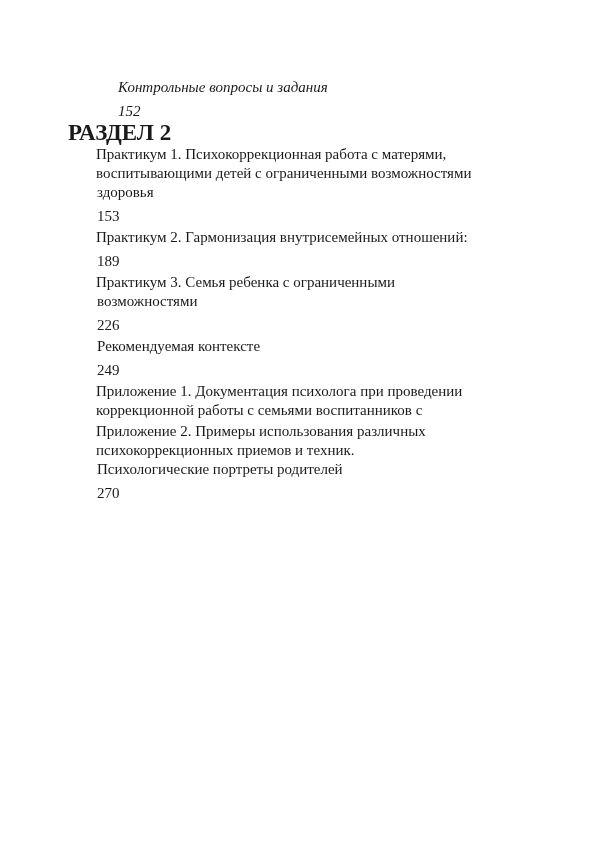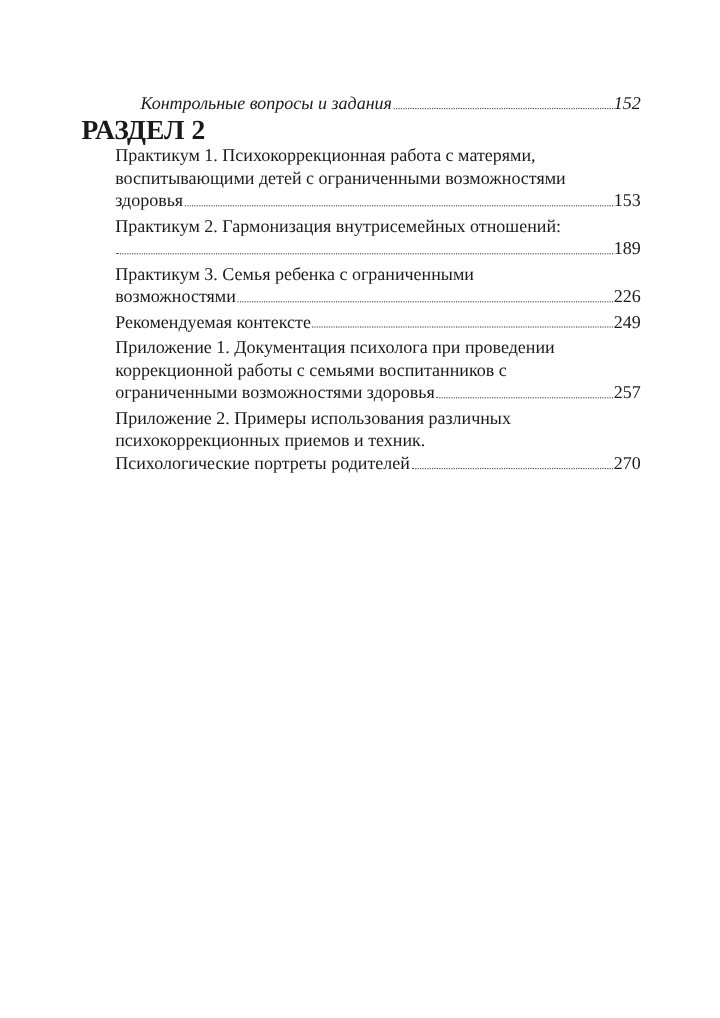--- a/index.html
+++ b/index.html
@@ -4,21 +4,21 @@
   <style>
     html, body { margin: 0; padding: 0; background: #ffffff; }
     body { width: 600px; height: 848px; position: relative; overflow: hidden;
            font-family: "Liberation Serif", "DejaVu Serif", serif; color: #1a1a1a; }
     .toc { position: absolute; left: 68px; top: 78px; width: 466px; }
     .entry { position: relative; font-size: 15px; line-height: 19px; }
     .entry.sub { margin-left: 49px; font-style: italic; }
     .entry.item { margin-left: 28px; margin-bottom: 2px; }
     .section { font-weight: bold; font-size: 23px; line-height: 20px; margin: 2px 0 2px 0; }
     .line { display: block; }
-    .last { display: flex; align-items: baseline; }
+    .last { display: flex; align-items: baseline; flex-direction: column; }
     .last .txt { white-space: nowrap; }
     .last .dots { flex: 1; border-bottom: 1px dotted #555; margin: 0 1px 4px 1px; height: 1px; }
     .last .pg { white-space: nowrap; }
   </style>
 </head>
 <body>
 
 <div class="toc">
   <div class="entry sub">
     <div class="last">
@@ -61,25 +61,20 @@
     <div class="last">
       <span class="txt">Рекомендуемая контексте</span>
       <span class="dots"></span>
       <span class="pg">249</span>
     </div>
   </div>
 
   <div class="entry item">
     <span class="line">Приложение 1. Документация психолога при проведении</span>
     <span class="line">коррекционной работы с семьями воспитанников с</span>
-    <div class="last">
-      <span class="txt">ограниченными возможностями здоровья</span>
-      <span class="dots"></span>
-      <span class="pg">257</span>
-    </div>
   </div>
 
   <div class="entry item">
     <span class="line">Приложение 2. Примеры использования различных</span>
     <span class="line">психокоррекционных приемов и техник.</span>
     <div class="last">
       <span class="txt">Психологические портреты родителей</span>
       <span class="dots"></span>
       <span class="pg">270</span>
     </div>

